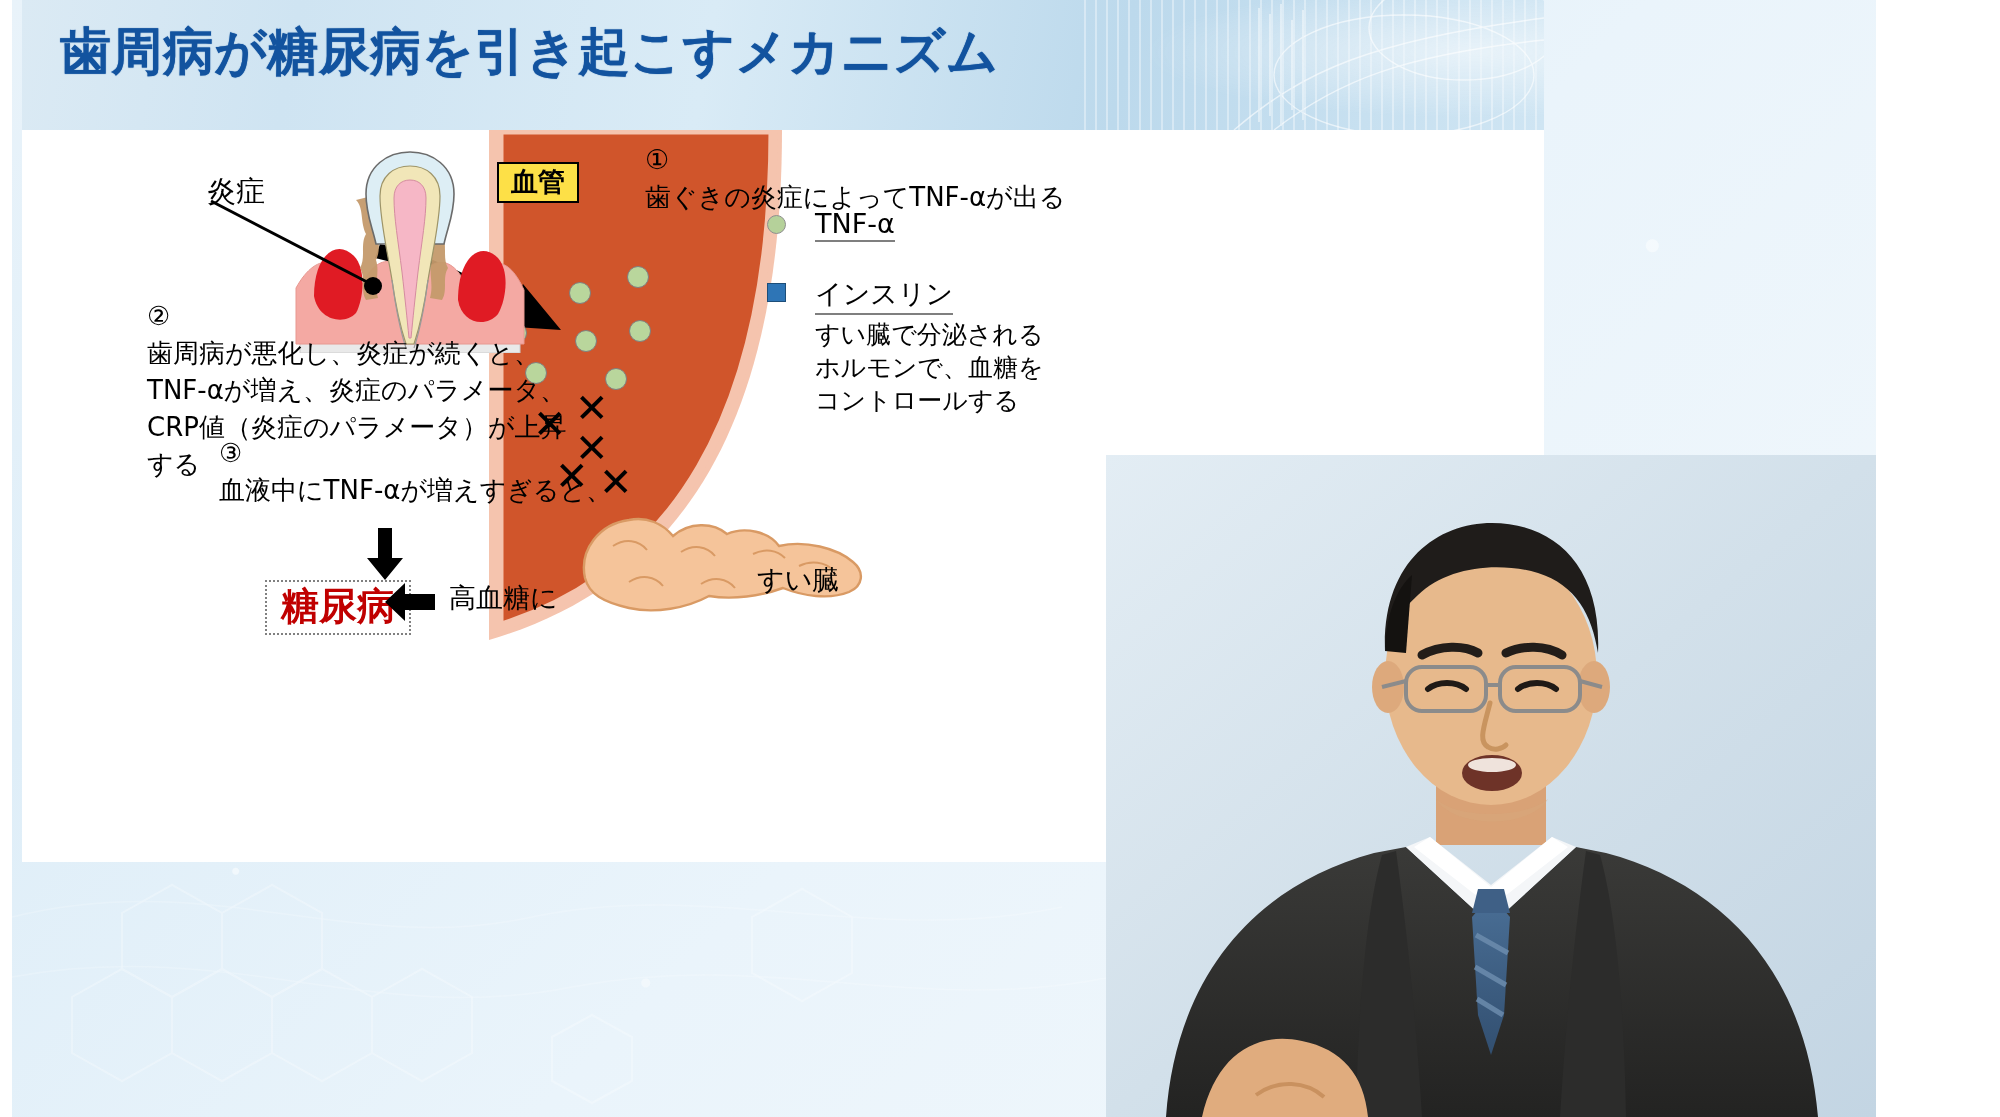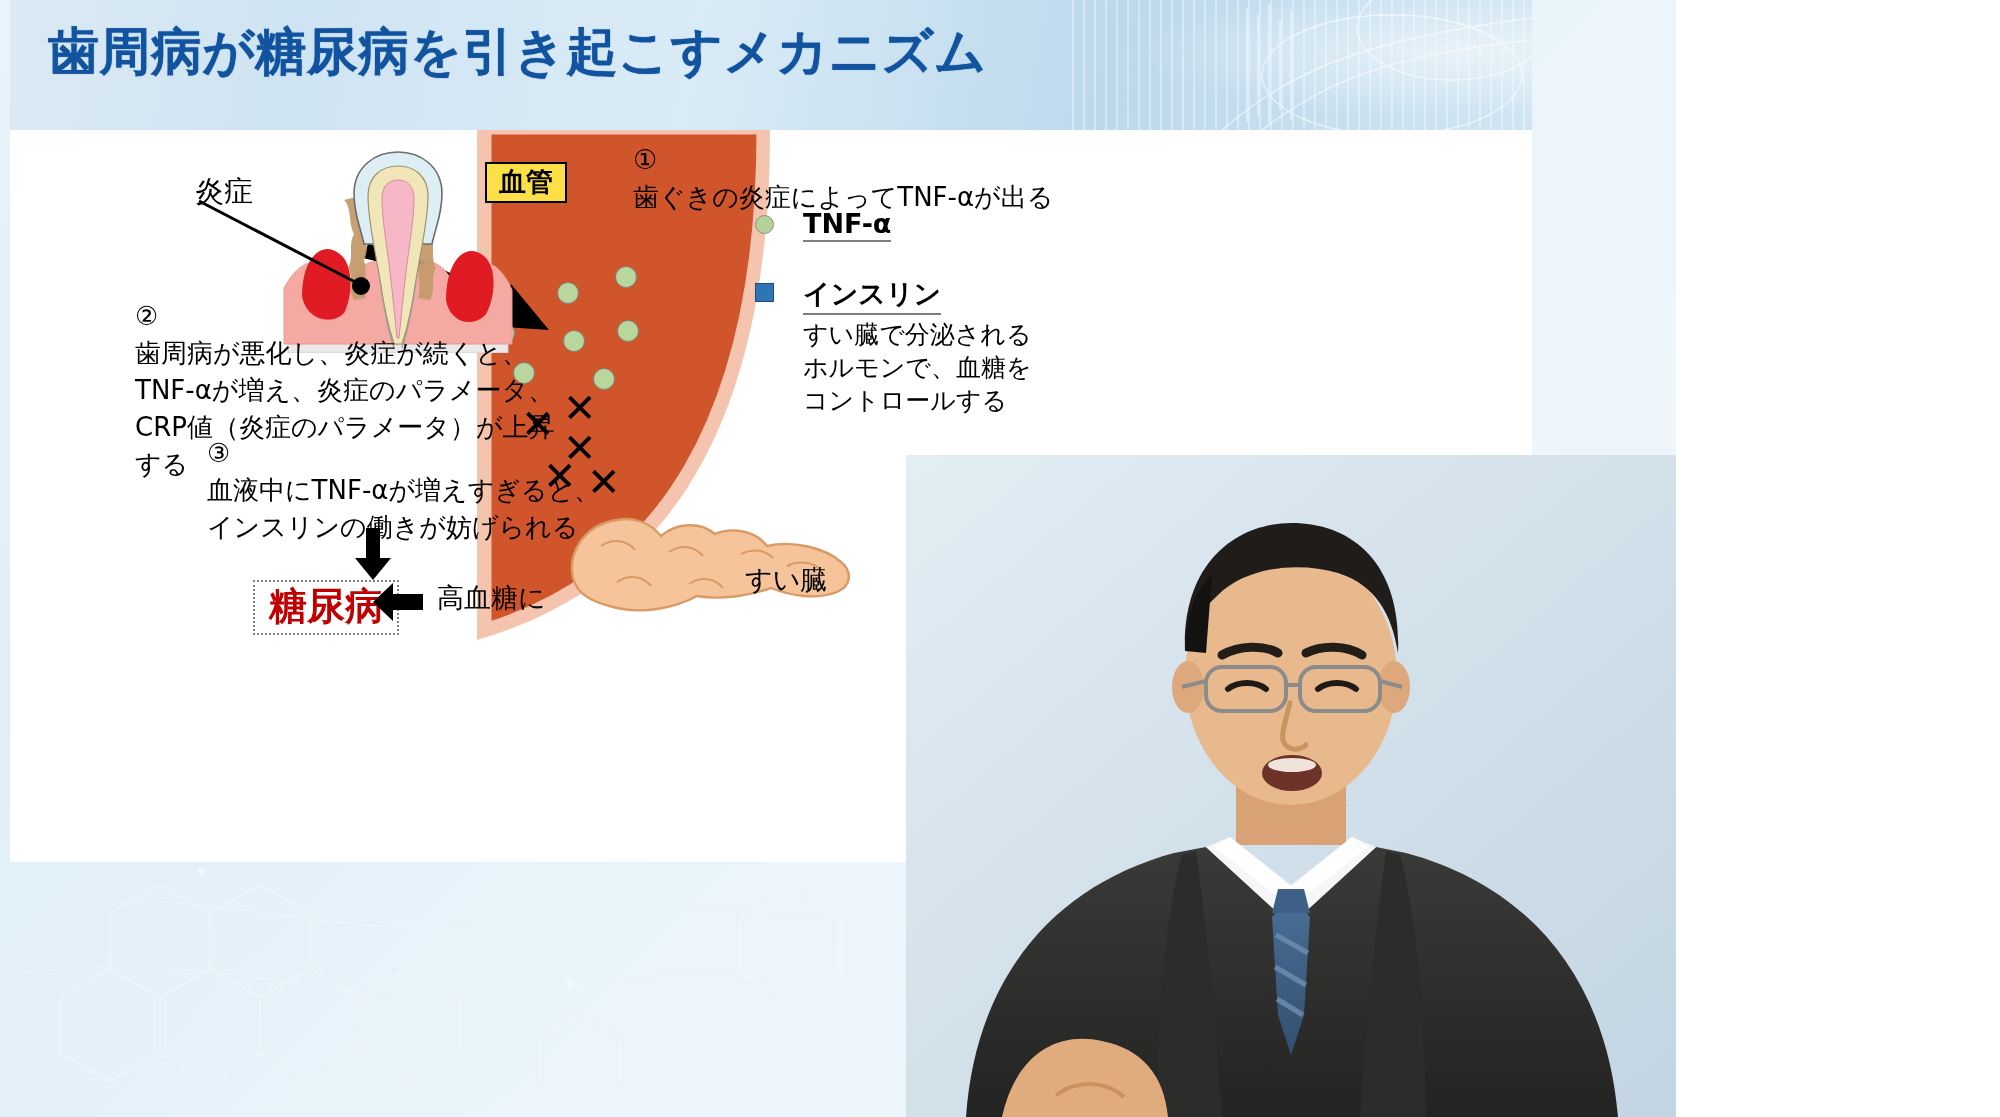--- a/index.html
+++ b/index.html
@@ -3,23 +3,24 @@
 <meta charset="utf-8">
 <style>
   * { box-sizing: border-box; margin: 0; padding: 0; }
   html, body {
     width: 2000px; height: 1117px;
     overflow: hidden;
     font-family: "Liberation Sans", "DejaVu Sans", sans-serif;
   }
   #stage {
     position: relative;
-    width: 1676px; height: 1117px;
+    width: 1864px; height: 1117px;
     background: linear-gradient(135deg, #e9f3fa 0%, #dfeef8 25%, #eaf4fb 55%, #f2f8fc 100%);
     overflow: hidden;
+    margin-left: 12px;
   }
   
   .bg-deco {
     position: absolute; inset: 0;
     background:
       radial-gradient(circle at 12% 78%, rgba(255,255,255,.55) 0 3px, transparent 4px),
       radial-gradient(circle at 34% 88%, rgba(255,255,255,.45) 0 4px, transparent 5px),
       radial-gradient(circle at 62% 95%, rgba(255,255,255,.4) 0 3px, transparent 4px),
       radial-gradient(circle at 88% 22%, rgba(255,255,255,.5) 0 6px, transparent 7px);
     opacity: .9;
@@ -107,21 +108,21 @@
   #legend { position: absolute; left: 630px; top: 78px; width: 330px; }
   .leg-item { position: relative; margin-bottom: 22px; }
   .leg-marker {
     position: absolute; left: 0; top: 7px;
     width: 19px; height: 19px;
   }
   .leg-marker.dot { border-radius: 50%; background:#b5d19a; border: 1.6px solid #8f8f8f; }
   .leg-marker.square { background:#2e75b6; border: 1.6px solid #1d4e79; }
   .leg-term {
     margin-left: 48px;
-    font-size: 27px; font-weight: 700;
+    font-size: 27px; font-weight: 400;
     display: inline-block;
     border-bottom: 2px solid #7f7f7f;
     padding-bottom: 1px;
   }
   .leg-desc {
     margin-left: 48px; margin-top: 3px;
     font-size: 25px; line-height: 1.32;
   }
 
   
@@ -333,21 +334,20 @@
           <span class="num">②</span>
           <div>歯周病が悪化し、炎症が続くと、</div>
           <div>TNF-αが増え、炎症のパラメータ、</div>
           <div>CRP値（炎症のパラメータ）が上昇</div>
           <div>する</div>
         </div>
 
         <div id="para3" class="jp">
           <span class="num">③</span>
           <div>血液中にTNF-αが増えすぎると、</div>
-          <div>インスリンの働きが妨げられる</div>
         </div>
 
         <svg id="down-arrow" viewBox="0 0 40 52">
           <path d="M13,0 L27,0 L27,30 L38,30 L20,52 L2,30 L13,30 Z" fill="#000"></path>
         </svg>
 
         <div id="diabetes-box" class="jp">糖尿病</div>
         <svg id="left-arrow" viewBox="0 0 50 40">
           <path d="M50,12 L20,12 L20,1 L0,20 L20,39 L20,28 L50,28 Z" fill="#000"></path>
         </svg>

